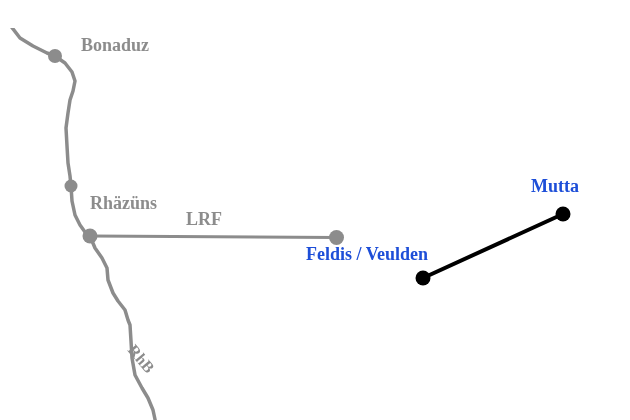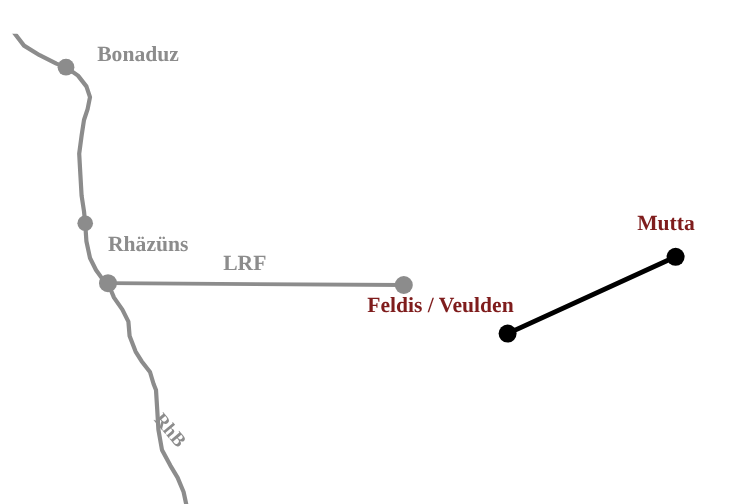--- a/index.html
+++ b/index.html
@@ -23,21 +23,21 @@
   }
   .label {
     position: absolute;
     font-weight: bold;
     font-size: 18px;
     line-height: 18px;
     white-space: nowrap;
     user-select: none;
   }
   .label.gray { color: #8c8c8c; }
-  .label.black { color: #7f1d1d; }
+  .label.black { color: #1d4ed8; }
   .label-bonaduz { left: 81px;  top: 8px; }
   .label-rhazuns { left: 90px;  top: 166px; }
   .label-lrf     { left: 186px; top: 182px; text-align: center; }
   .label-feldis  { left: 306px; top: 217px; text-align: center; }
   .label-mutta   { left: 531px; top: 149px; }
   .label-rhb {
     left: 137px;
     top: 314px;
     font-size: 16px;
     line-height: 16px;

